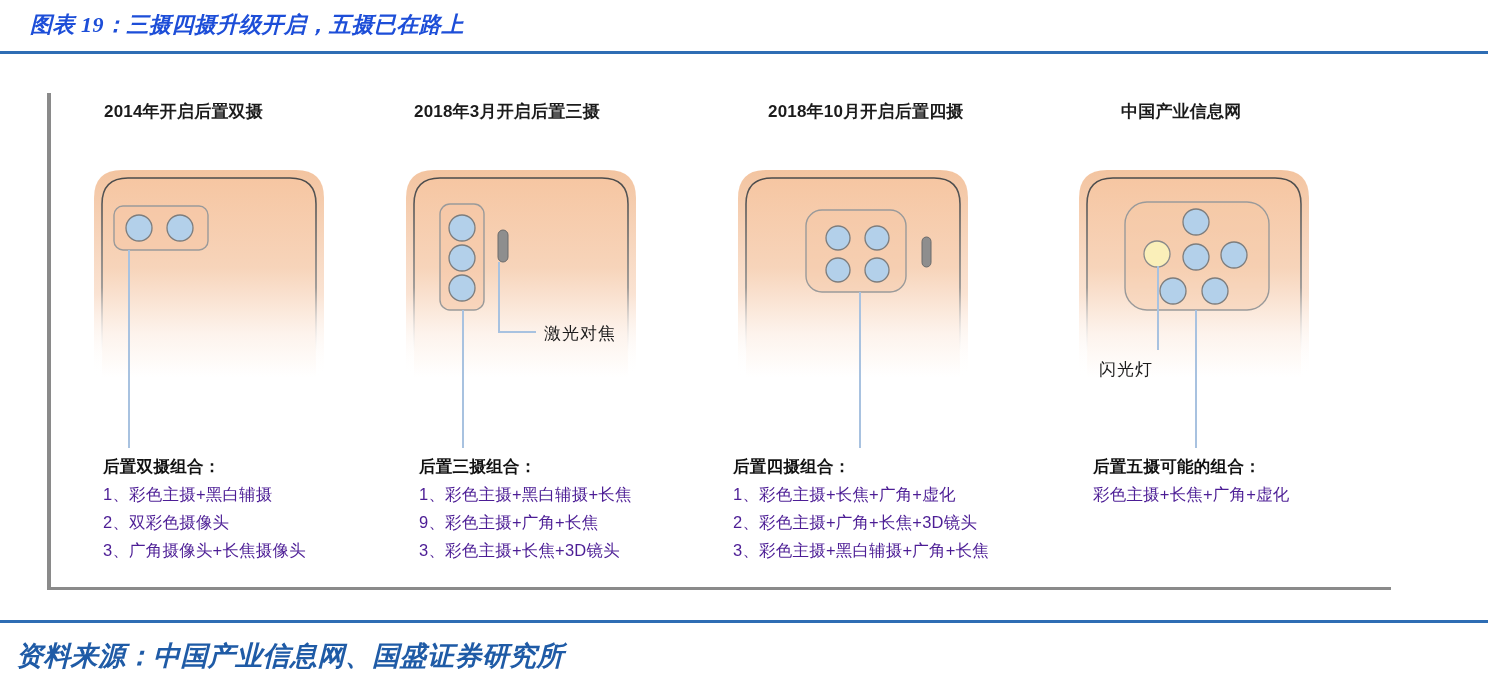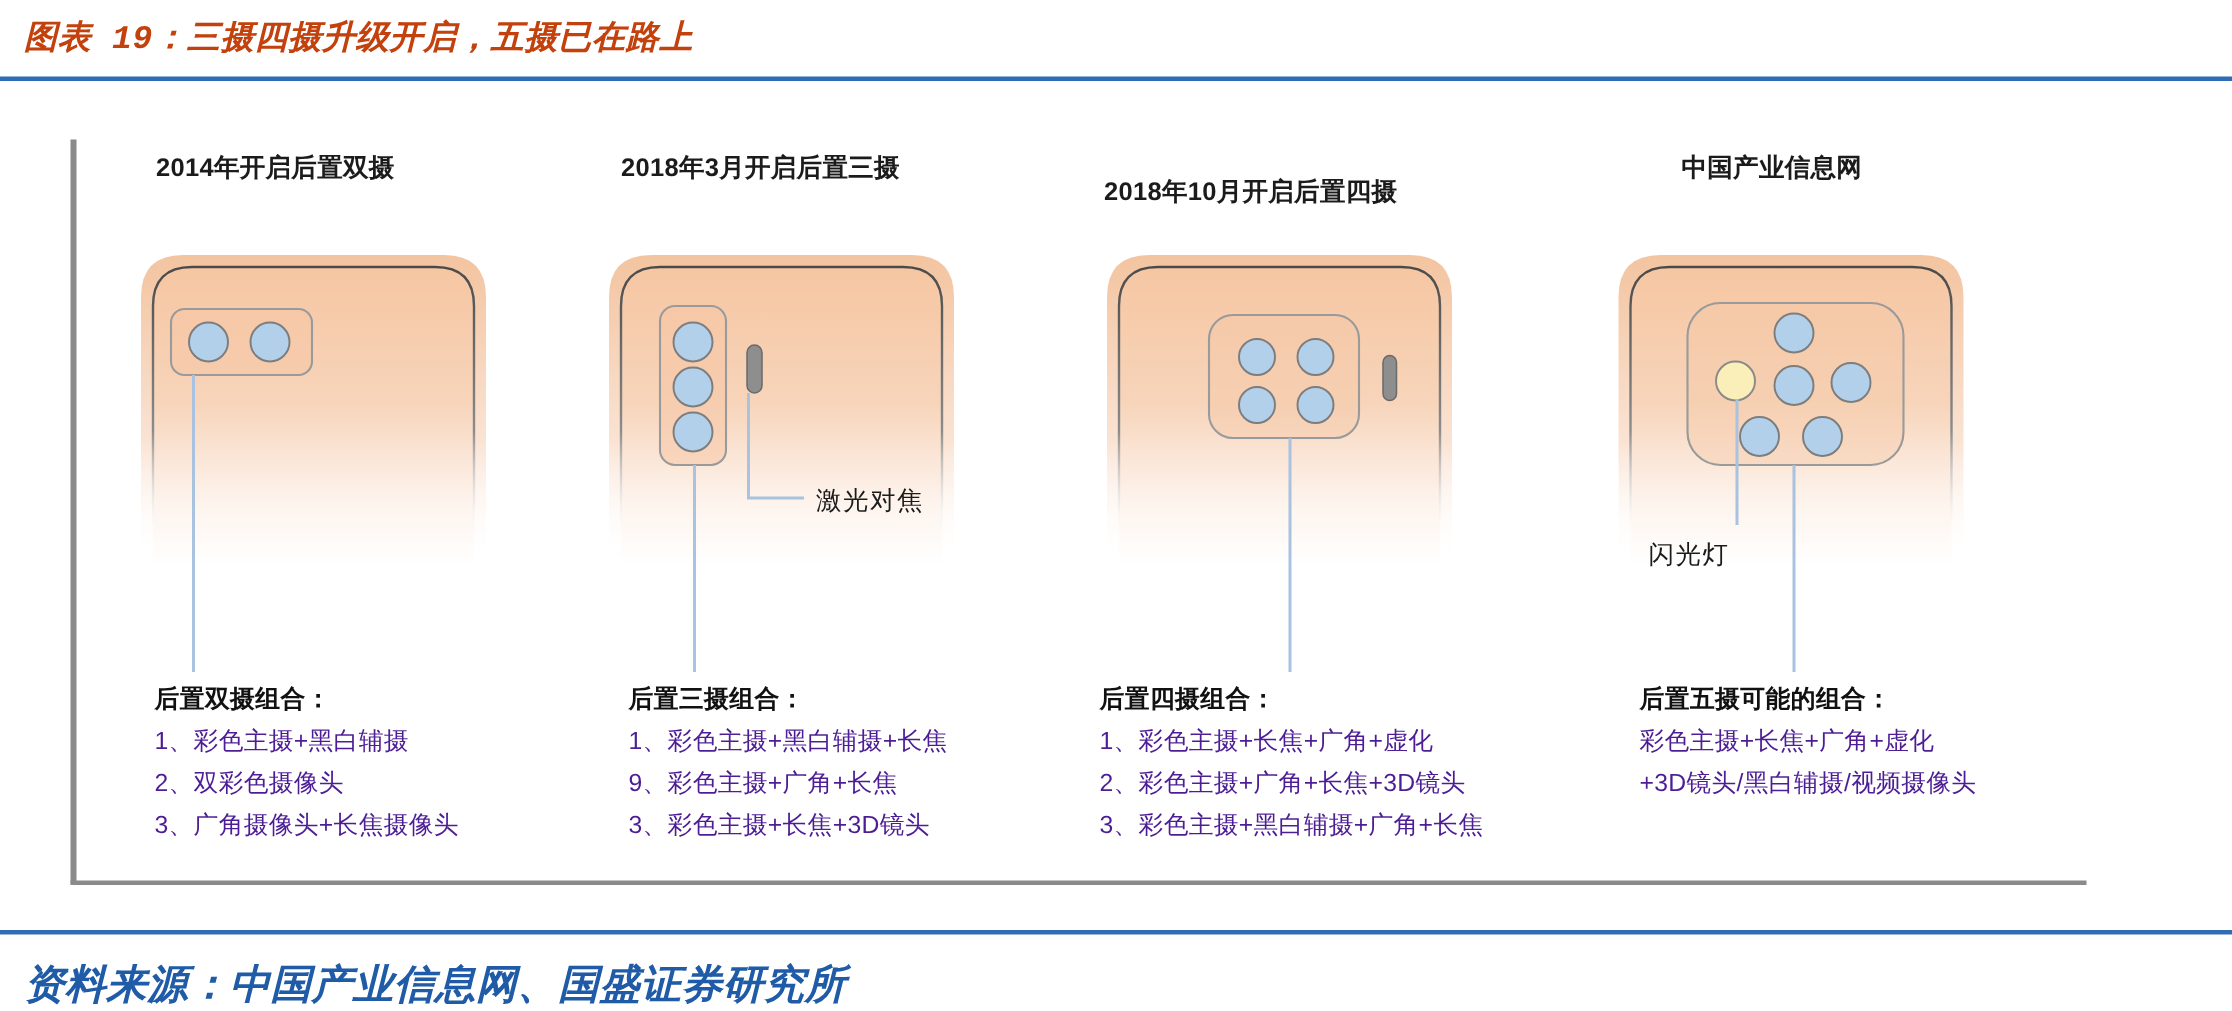--- a/index.html
+++ b/index.html
@@ -11,28 +11,28 @@
     width: 1488px;
     height: 674px;
     position: relative;
     font-family: "Liberation Sans", "DejaVu Sans", sans-serif;
     overflow: hidden;
   }
 
   
   #exhibit-title {
     position: absolute;
-    left: 16px;
+    left: 30px;
     top: 10px;
-    font-family: Liberation Mono, monospace;
+    font-family: Liberation Serif, serif;
     font-style: italic;
     font-weight: bold;
     font-size: 22px;
     letter-spacing: 0.5px;
-    color: #c2410c;
+    color: #1d4ed8;
     white-space: nowrap;
   }
   #title-rule {
     position: absolute;
     left: 0px;
     top: 51px;
     width: 1488px;
     height: 3px;
     background: #2E6DB4;
   }
@@ -212,21 +212,21 @@
     <rect x="94" y="68" width="10" height="32" rx="5" ry="5" fill="#8E8E8E" stroke="#6a6a6a" stroke-width="1"></rect>
   </svg>
 </div>
 
 <div class="leader leader-v" style="left:498px; top:262px; height:70px;"></div>
 <div class="leader leader-h" style="left:498px; top:331px; width:38px;"></div>
 <div class="callout-label" style="left:544px; top:322px;">激光对焦</div>
 
 <div class="leader leader-v" style="left:462px; top:310px; height:138px;"></div>
 
-<div class="col-heading" style="left:736px;margin-top:16px;">2018年10月开启后置四摄</div>
+<div class="col-heading" style="left:768px;">2018年10月开启后置四摄</div>
 
 <div class="phone" style="left:736px;">
   <svg width="240" height="215" viewBox="0 0 240 215" xmlns="http://www.w3.org/2000/svg">
     <defs>
       <linearGradient id="bodyGrad3" x1="0" y1="0" x2="0" y2="1">
         <stop offset="0%" stop-color="#F6C6A2"></stop>
         <stop offset="45%" stop-color="#F7D4BA"></stop>
         <stop offset="78%" stop-color="#FDF3EC"></stop>
         <stop offset="100%" stop-color="#FFFFFF"></stop>
       </linearGradient>
@@ -316,17 +316,16 @@
 <div class="text-block" style="left:733px;">
   <div class="blk-title">后置四摄组合：</div>
   <div class="blk-line">1、彩色主摄+长焦+广角+虚化</div>
   <div class="blk-line">2、彩色主摄+广角+长焦+3D镜头</div>
   <div class="blk-line">3、彩色主摄+黑白辅摄+广角+长焦</div>
 </div>
 
 <div class="text-block" style="left:1093px;">
   <div class="blk-title">后置五摄可能的组合：</div>
   <div class="blk-line">彩色主摄+长焦+广角+虚化</div>
-  <div class="blk-line">+3D镜头/黑白辅摄/视频摄像头</div>
 </div>
 
 <div id="footer-rule"></div>
 <div id="source-note">资料来源：中国产业信息网、国盛证券研究所</div>
 
 </body></html>

